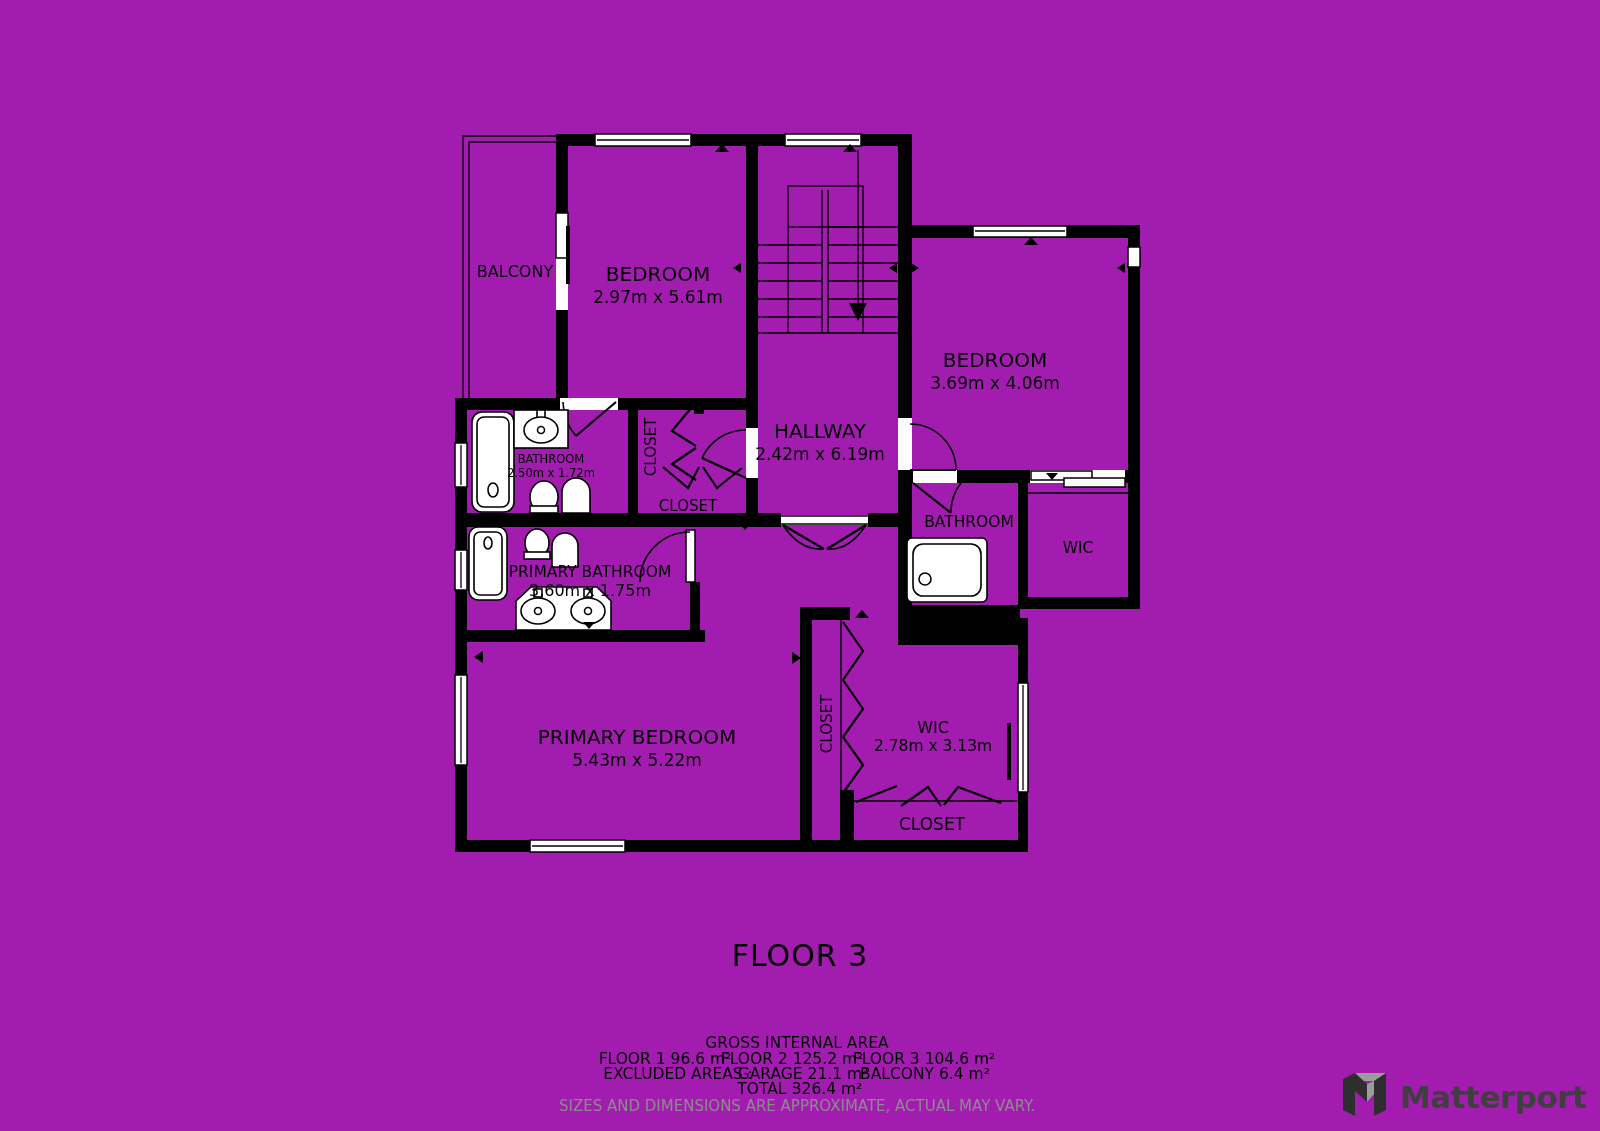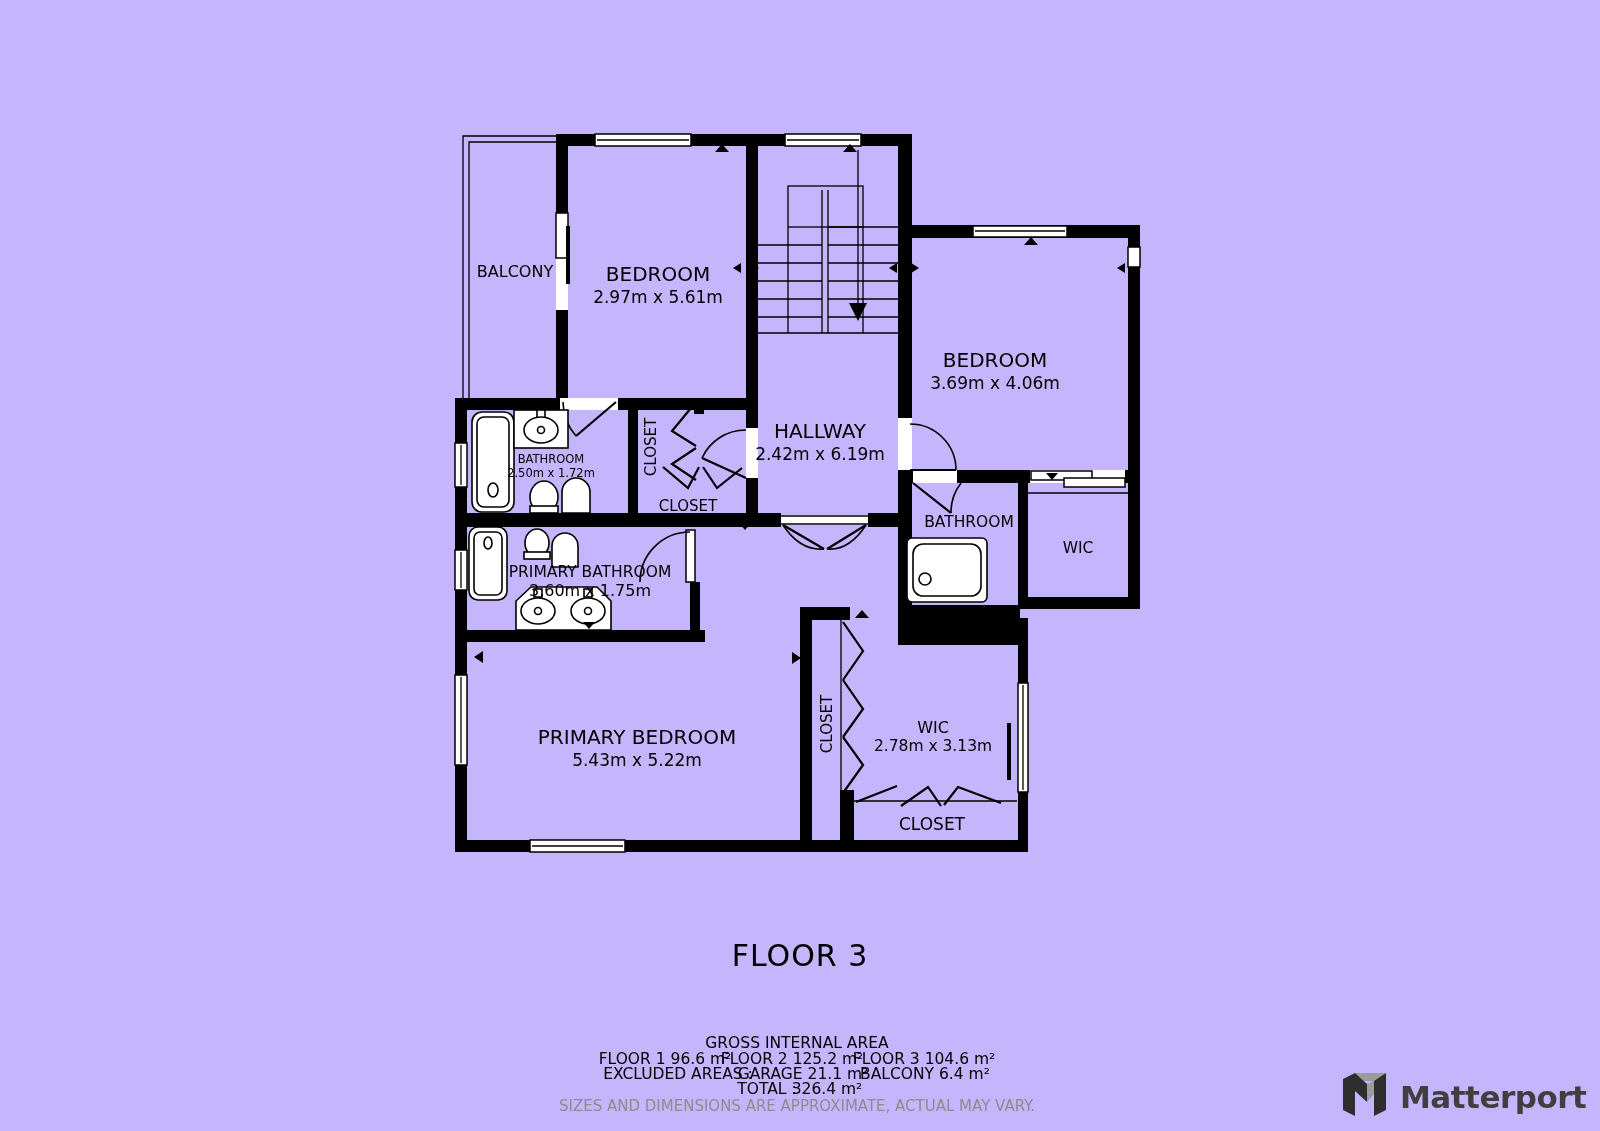--- a/index.html
+++ b/index.html
@@ -1,16 +1,16 @@
 <!DOCTYPE html>
 <html><head>
 <meta charset="utf-8">
 <style>
   html,body{margin:0;padding:0;background:#ffffff;}
-  #stage{position:relative;width:1600px;height:1131px;background:#c4b5fd;overflow:hidden;}
+  #stage{position:relative;width:1600px;height:1131px;background:#a21caf;overflow:hidden;}
   svg{position:absolute;left:0;top:0;}
   text{font-family:"DejaVu Sans","Liberation Sans",sans-serif;fill:#000;}
   .t20{font-size:20px;}
   .t17{font-size:17px;}
   .t16{font-size:16px;}
   .t155{font-size:15.5px;}
   .t15{font-size:15px;}
   .t11{font-size:11.5px;}
   .title{font-size:30px;letter-spacing:1px;}
   .foot{font-size:15.5px;}

